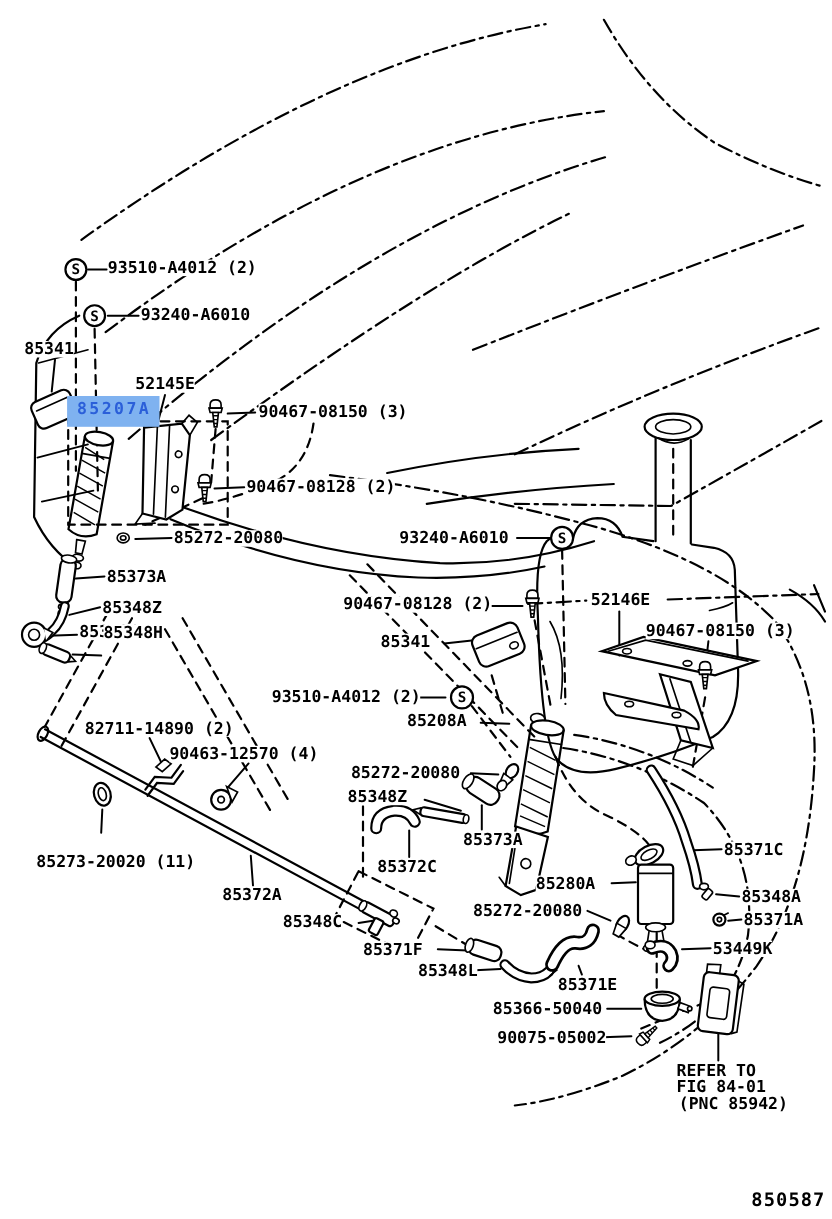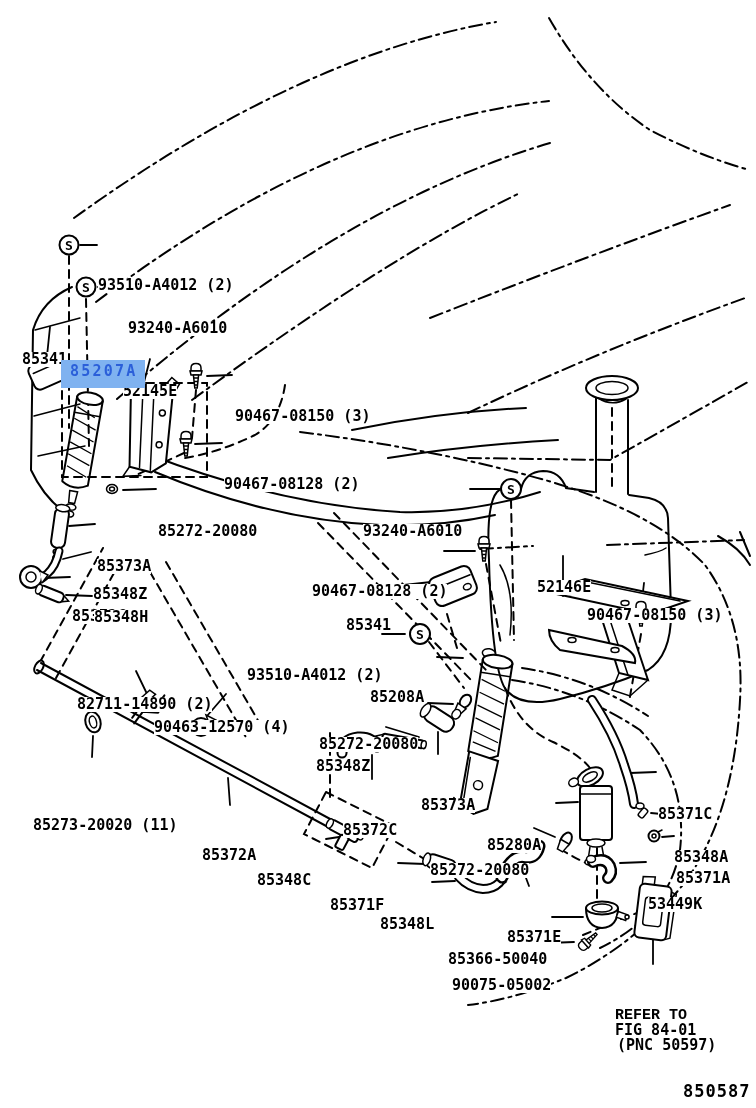--- a/index.html
+++ b/index.html
@@ -17,21 +17,21 @@
   .wt{stroke:#000;stroke-width:2;fill:#fff;}
   .wt15{stroke:#000;stroke-width:1.5;fill:#fff;}
   .ht{stroke:#000;stroke-width:1.3;fill:none;}
   .hoseO{stroke:#000;fill:none;stroke-linecap:round;}
   .hoseI{stroke:#fff;fill:none;stroke-linecap:round;}
   .s-text{font-family:"DejaVu Sans Mono",monospace;font-size:13px;font-weight:bold;
     text-anchor:middle;fill:#000;}
   
   .part-label{
     position:absolute;font-size:15px;line-height:15px;font-weight:bold;
-    color:#000;background:#fff;white-space:pre;letter-spacing:0;cursor:pointer;margin-top:42px;
+    color:#000;background:#fff;white-space:pre;letter-spacing:0;cursor:pointer;
   }
   .part-label.note{cursor:default;}
   .part-label.highlighted{
     background:var(--hl-bg,#7fb2f0);color:var(--hl-tx,#2b5fd9);
     padding:4px 8px 9px 9px;margin:-4px -8px -9px -9px;letter-spacing:2.2px;
   }
   .fig-code{
     position:absolute;left:683px;top:1082px;font-size:17px;line-height:18px;
     font-weight:bold;letter-spacing:1px;color:#000;
   }
@@ -431,19 +431,19 @@
       <div class="part-label" style="left: 674px; top: 808px;">85348A</div>
       <div class="part-label" style="left: 430px; top: 821px;">85272-20080</div>
       <div class="part-label" style="left: 676px; top: 829px;">85371A</div>
       <div class="part-label" style="left: 257px; top: 831px;">85348C</div>
       <div class="part-label" style="left: 648px; top: 855px;">53449K</div>
       <div class="part-label" style="left: 330px; top: 856px;">85371F</div>
       <div class="part-label" style="left: 380px; top: 875px;">85348L</div>
       <div class="part-label" style="left: 507px; top: 888px;">85371E</div>
       <div class="part-label" style="left: 448px; top: 910px;">85366-50040</div>
       <div class="part-label" style="left: 452px; top: 936px;">90075-05002</div>
-      <div class="part-label note" style="left: 615px; top: 966px; font-family: Liberation Mono, monospace;">REFER TO</div>
+      <div class="part-label note" style="left: 615px; top: 966px;">REFER TO</div>
       <div class="part-label note" style="left: 615px; top: 981px;">FIG 84-01</div>
-      <div class="part-label note" style="left: 617px; top: 996px;">(PNC 50597)</div>
+      <div class="part-label note" style="left: 617px; top: 996px;">(PNC 85942)</div>
     </div>
 
   <div class="fig-code">850587</div>
 </div>
 
 </body></html>

